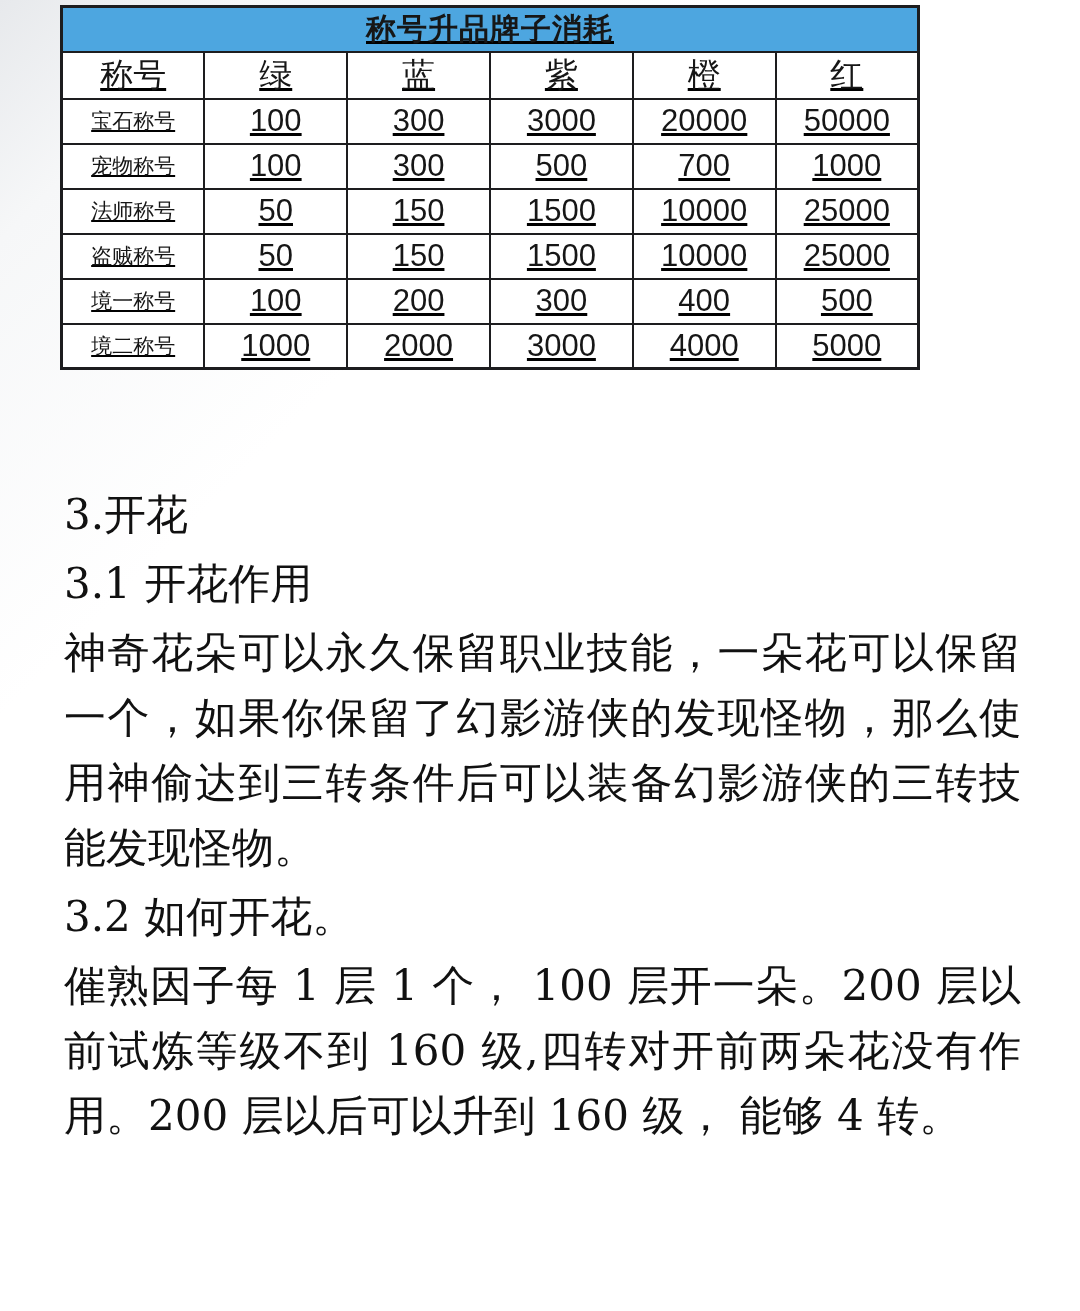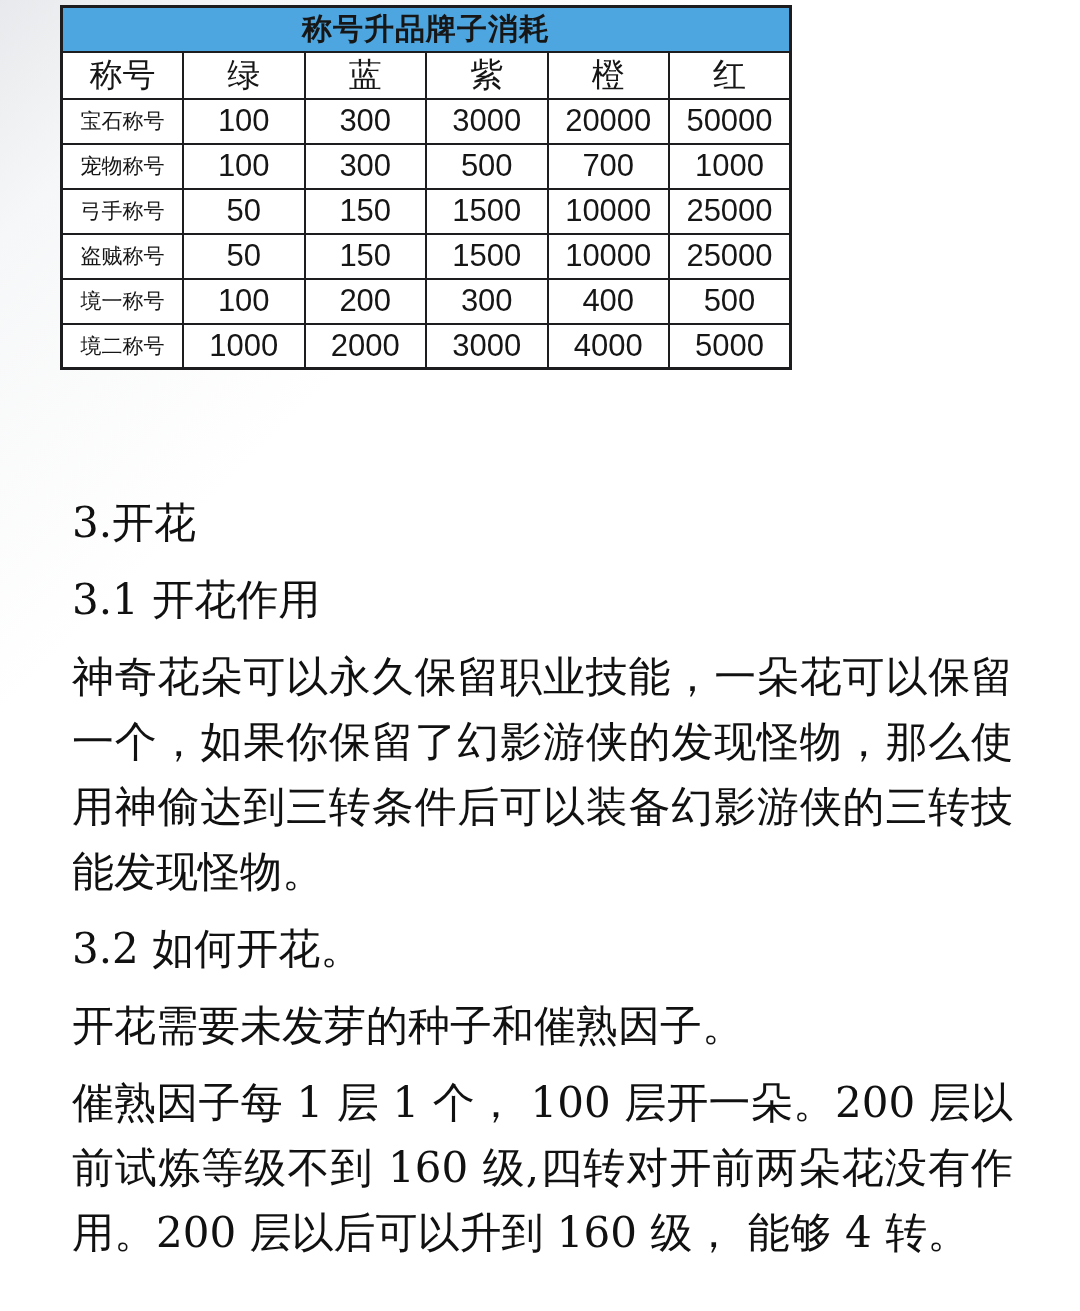--- a/index.html
+++ b/index.html
@@ -14,25 +14,26 @@
   .page {
     position: relative;
     width: 1080px;
     height: 1311px;
   }
   
   table.cost-table {
     position: absolute;
     left: 60px;
     top: 5px;
-    width: 732px;
+    width: 860px;
     border-collapse: collapse;
     table-layout: fixed;
     background: #ffffff;
     border: 3px solid #1d1d1f;
+    text-decoration: underline;
   }
   table.cost-table th,
   table.cost-table td {
     border: 2px solid #1d1d1f;
     text-align: center;
     vertical-align: middle;
     padding: 0;
     color: #161616;
     overflow: hidden;
     white-space: nowrap;
@@ -64,21 +65,21 @@
     position: absolute;
     left: 60px;
     top: 478px;
     width: 965px;
     font-family: "DejaVu Serif", "Liberation Serif", serif;
     font-size: 42px;
     line-height: 65px;
     color: #111111;
     text-align: justify;
   }
-  .body-text p { margin: 12px; }
+  .body-text p { margin: 4px; }
 </style>
 </head>
 <body>
 
 <div class="page">
 
   <table class="cost-table">
     <thead>
       <tr>
         <th colspan="6" class="title-cell">称号升品牌子消耗</th>
@@ -103,21 +104,21 @@
       </tr>
       <tr>
         <td class="row-label">宠物称号</td>
         <td class="val-cell">100</td>
         <td class="val-cell">300</td>
         <td class="val-cell">500</td>
         <td class="val-cell">700</td>
         <td class="val-cell">1000</td>
       </tr>
       <tr>
-        <td class="row-label">弓手称号</td>
+        <td class="row-label">法师称号</td>
         <td class="val-cell">50</td>
         <td class="val-cell">150</td>
         <td class="val-cell">1500</td>
         <td class="val-cell">10000</td>
         <td class="val-cell">25000</td>
       </tr>
       <tr>
         <td class="row-label">盗贼称号</td>
         <td class="val-cell">50</td>
         <td class="val-cell">150</td>
@@ -142,17 +143,16 @@
         <td class="val-cell">5000</td>
       </tr>
     </tbody>
   </table>
 
   <div class="body-text">
     <p>3.开花</p>
     <p>3.1 开花作用</p>
     <p>神奇花朵可以永久保留职业技能，一朵花可以保留一个，如果你保留了幻影游侠的发现怪物，那么使用神偷达到三转条件后可以装备幻影游侠的三转技能发现怪物。</p>
     <p>3.2 如何开花。</p>
-    <p>开花需要未发芽的种子和催熟因子。</p>
     <p>催熟因子每 1 层 1 个， 100 层开一朵。200 层以前试炼等级不到 160 级,四转对开前两朵花没有作用。200 层以后可以升到 160 级， 能够 4 转。</p>
   </div>
 
 </div>
 
 </body></html>

